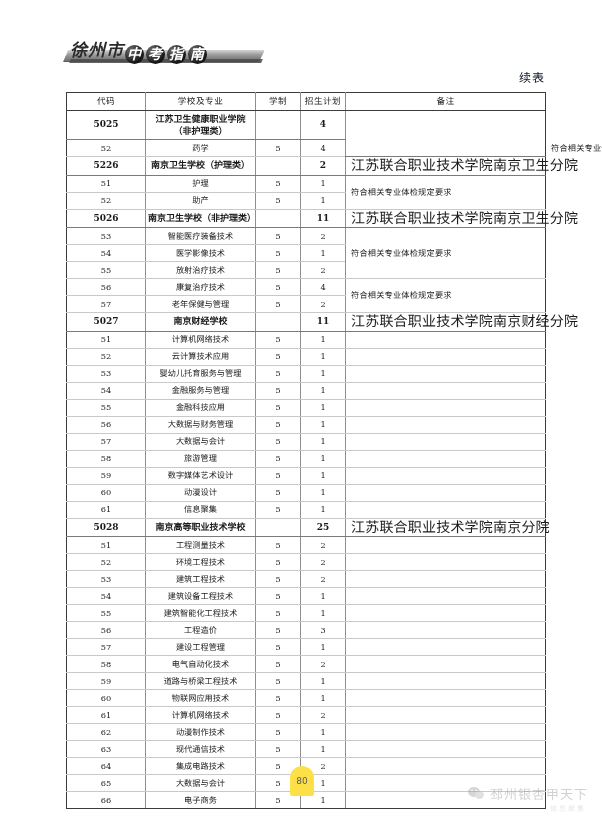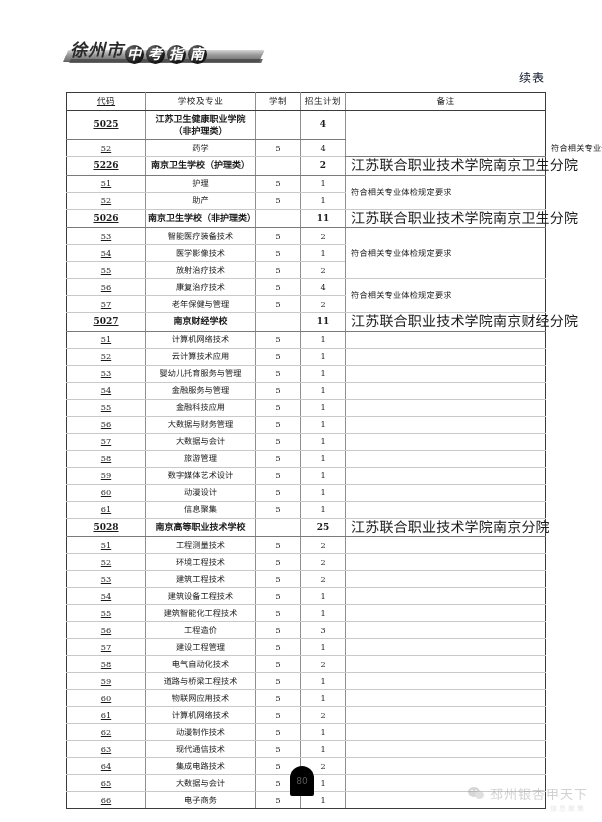--- a/index.html
+++ b/index.html
@@ -119,21 +119,21 @@
     font-weight: normal;
     font-size: 8.6px;
     border-top: 1.3px solid #3b3b3b;
     border-bottom: 1.3px solid #3b3b3b;
     letter-spacing: .5px;
   }
   #plan-table tbody tr:last-child td {
     border-bottom: 1.3px solid #3b3b3b;
   }
   #plan-table th:first-child,
-  #plan-table td:first-child { border-left: 1.3px solid #3b3b3b; text-decoration: underline; }
+  #plan-table td:first-child { border-left: 1.3px solid #3b3b3b; }
   #plan-table th:last-child,
   #plan-table td:last-child { border-right: 1.3px solid #3b3b3b; }
 
   #plan-table td.note {
     text-align: left;
     padding-left: 5px;
     letter-spacing: .2px;
   }
   #plan-table tr.school td {
     font-weight: bold;
@@ -145,21 +145,21 @@
   #plan-table tr.school.two-line td { height: 28px; }
   #plan-table tr.school.two-line td.school-name { line-height: 1.35; white-space: normal; }
 
   
   #page-badge {
     position: absolute;
     left: 290px;
     top: 766px;
     width: 24px;
     height: 30px;
-    background: #000000;
+    background: #fde047;
     border-radius: 12px 12px 2px 2px;
     color: #5a5a5a;
     font-family: "DejaVu Sans", "Liberation Sans", sans-serif;
     font-size: 9px;
     display: flex;
     align-items: center;
     justify-content: center;
   }
 
   

